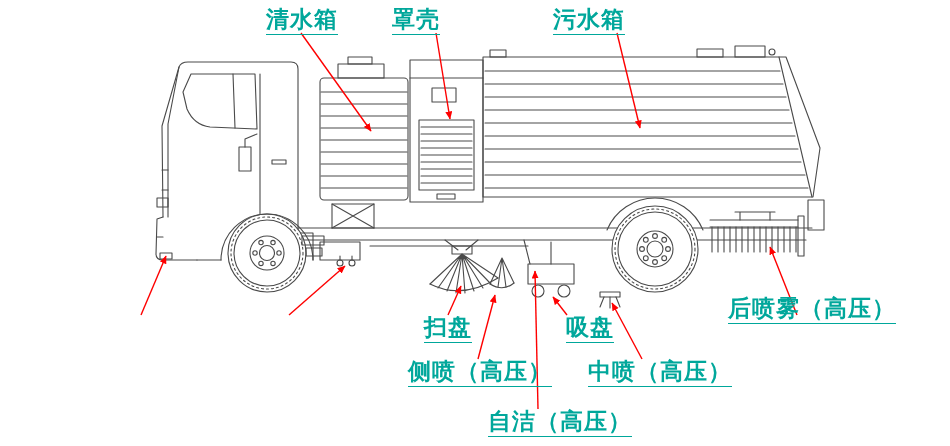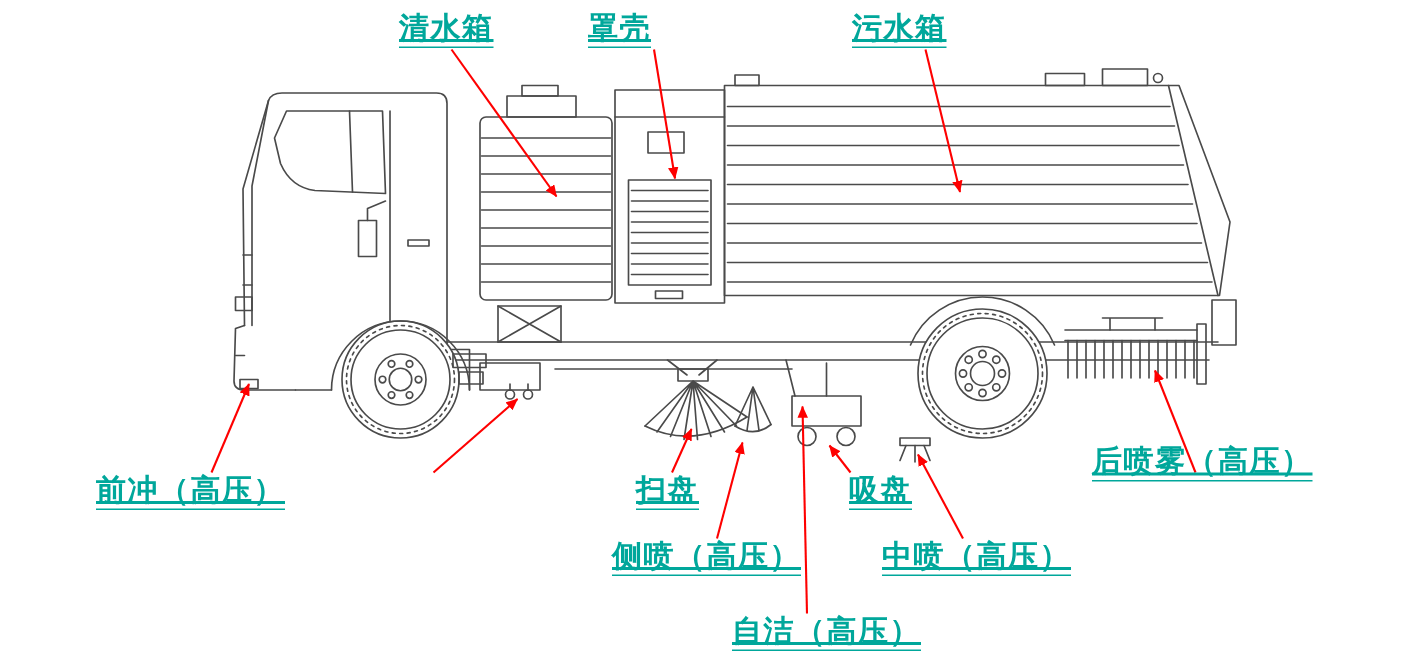--- a/index.html
+++ b/index.html
@@ -4,25 +4,24 @@
 <style>
   html,body{margin:0;padding:0;background:#fff;}
   .stage{
     position:relative;width:950px;height:446px;overflow:hidden;
     background:var(--bg-color,#fff);
     font-family:"DejaVu Sans","Liberation Sans",sans-serif;
   }
   .stage > svg{position:absolute;left:0;top:0;}
   .part-label{
     position:absolute;
-    font-size:20px;font-weight:bold;letter-spacing:1px;line-height:1;
+    font-size:23px;font-weight:bold;letter-spacing:1px;line-height:1;
     color:var(--label-color,#00A79B);
     padding-bottom:3px;border-bottom:1px solid currentColor;
     white-space:nowrap;
-    text-decoration:underline;
   }
   .truck{stroke:var(--line-color,#4a4a4a);fill:none;stroke-width:1.1;stroke-linejoin:round;stroke-linecap:round;}
   .truck .solid{fill:#fff;}
   .truck .tread{stroke-dasharray:2 3;}
   .arrow{stroke:var(--arrow-color,#f00);stroke-width:1.4;fill:none;}
   .arrow-head{fill:var(--arrow-color,#f00);stroke:none;}
 </style>
 </head>
 <body>
 
@@ -169,22 +168,21 @@
       <path class="arrow" marker-end="url(#ah)" d="M567,315 L553,297"></path>
       <path class="arrow" marker-end="url(#ah)" d="M797,315 L770,247"></path>
       <path class="arrow" marker-end="url(#ah)" d="M478,359 L495,295"></path>
       <path class="arrow" marker-end="url(#ah)" d="M642,359 L612,303"></path>
       <path class="arrow" marker-end="url(#ah)" d="M538,409 L535,271"></path>
     </g>
   </svg>
 
   <div class="part-label" style="left:266px;top:8px">清水箱</div>
   <div class="part-label" style="left:392px;top:8px">罩壳</div>
-  <div class="part-label" style="left:568px;top:8px">污水箱</div>
-  <div class="part-label" style="left:64px;top:316px">前冲（高压）</div>
+  <div class="part-label" style="left:553px;top:8px">污水箱</div>
   <div class="part-label" style="left:424px;top:316px">扫盘</div>
   <div class="part-label" style="left:566px;top:316px">吸盘</div>
   <div class="part-label" style="left:728px;top:297px">后喷雾（高压）</div>
   <div class="part-label" style="left:408px;top:360px">侧喷（高压）</div>
   <div class="part-label" style="left:488px;top:410px">自洁（高压）</div>
   <div class="part-label" style="left:588px;top:360px">中喷（高压）</div>
 
 </div>
 
 </body></html>

